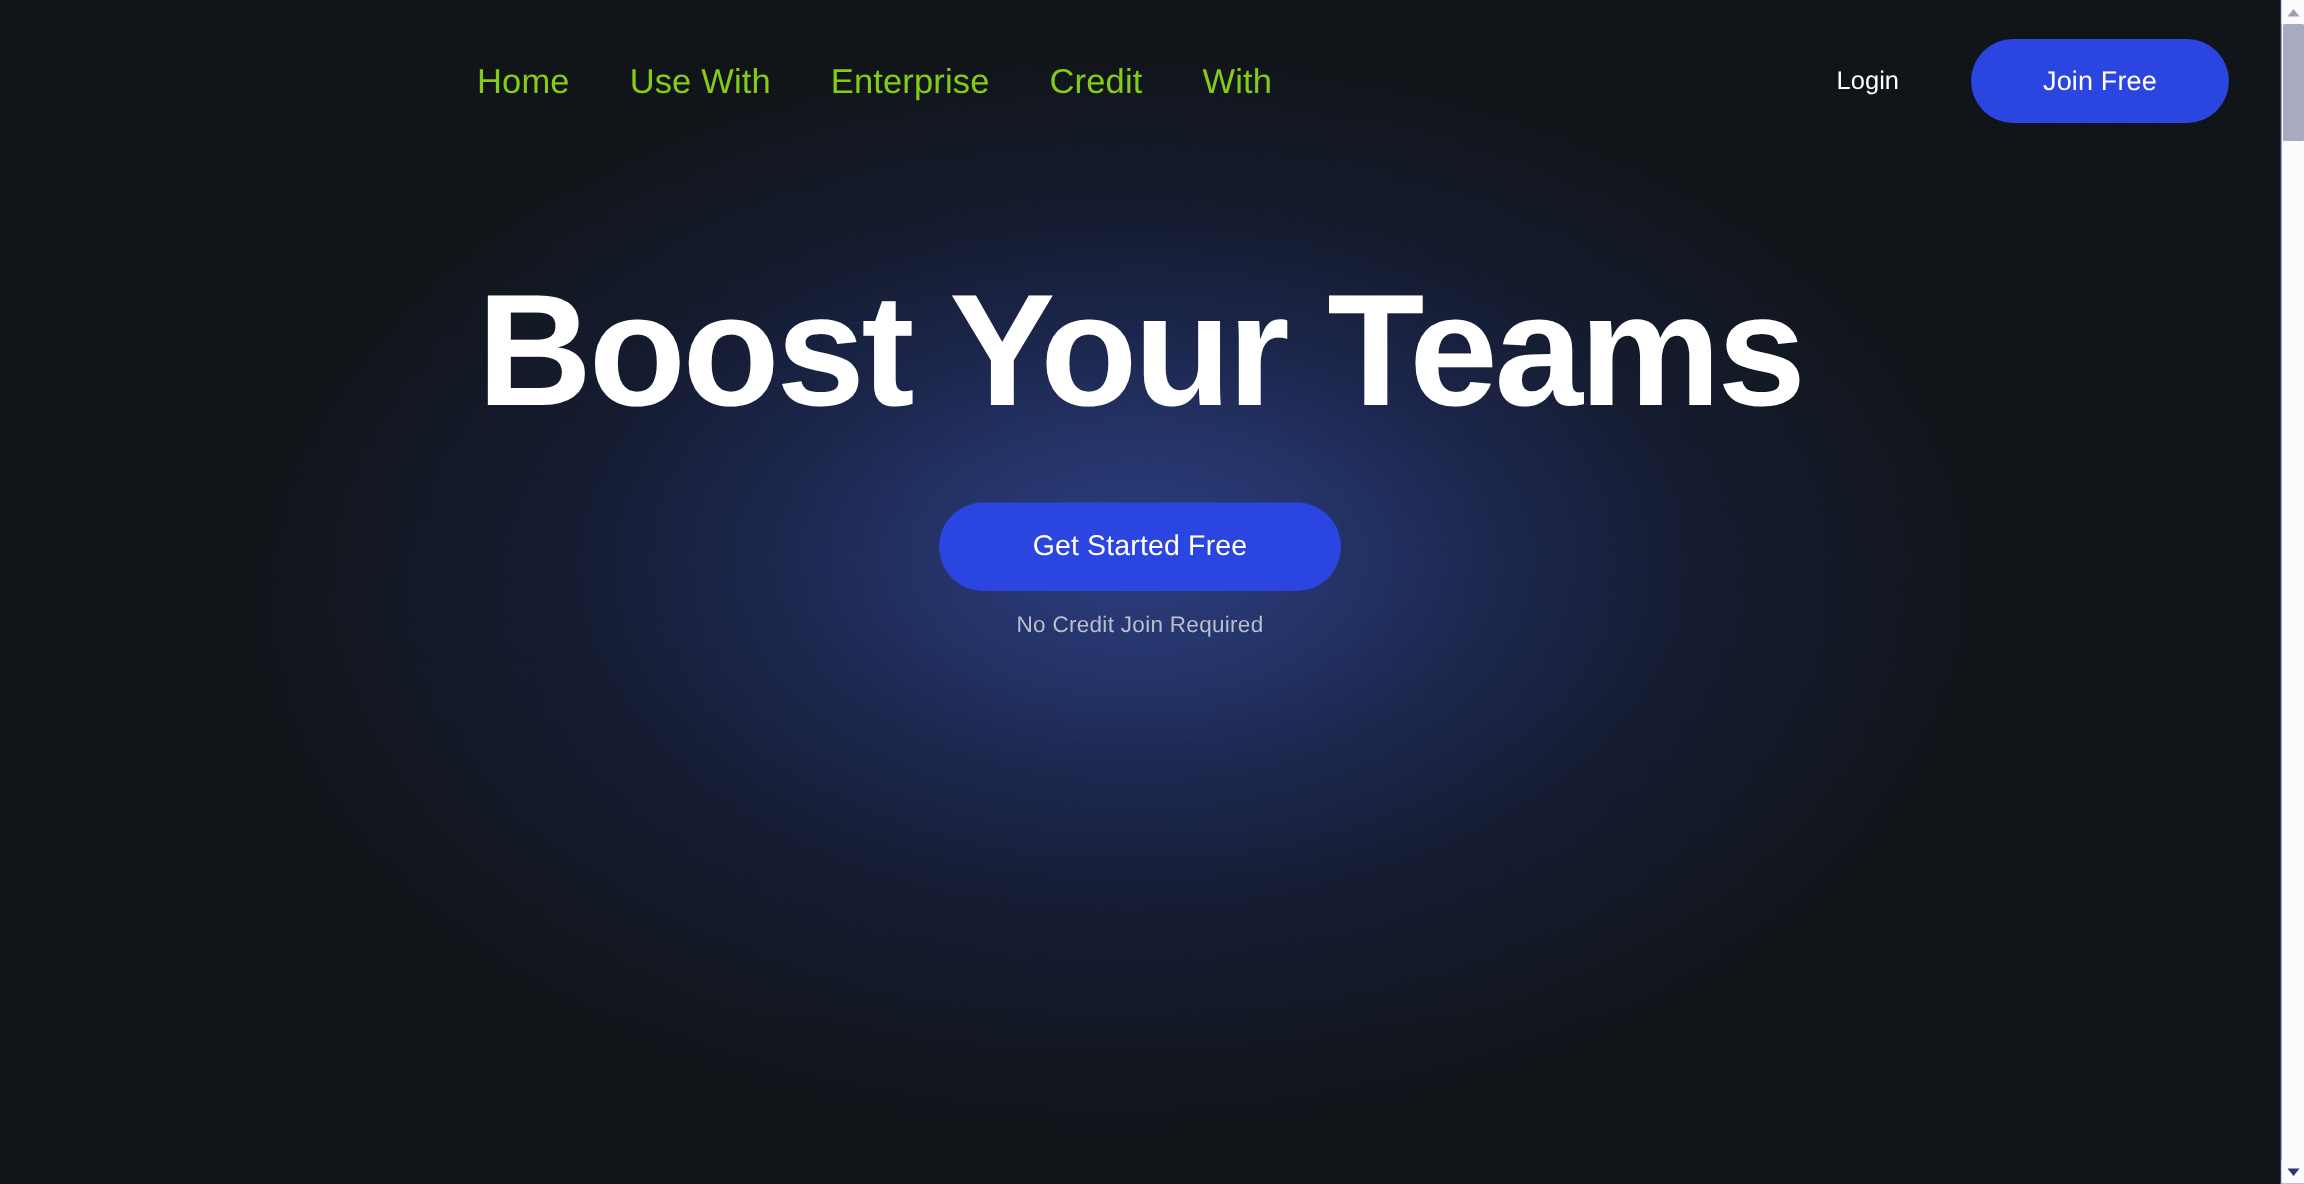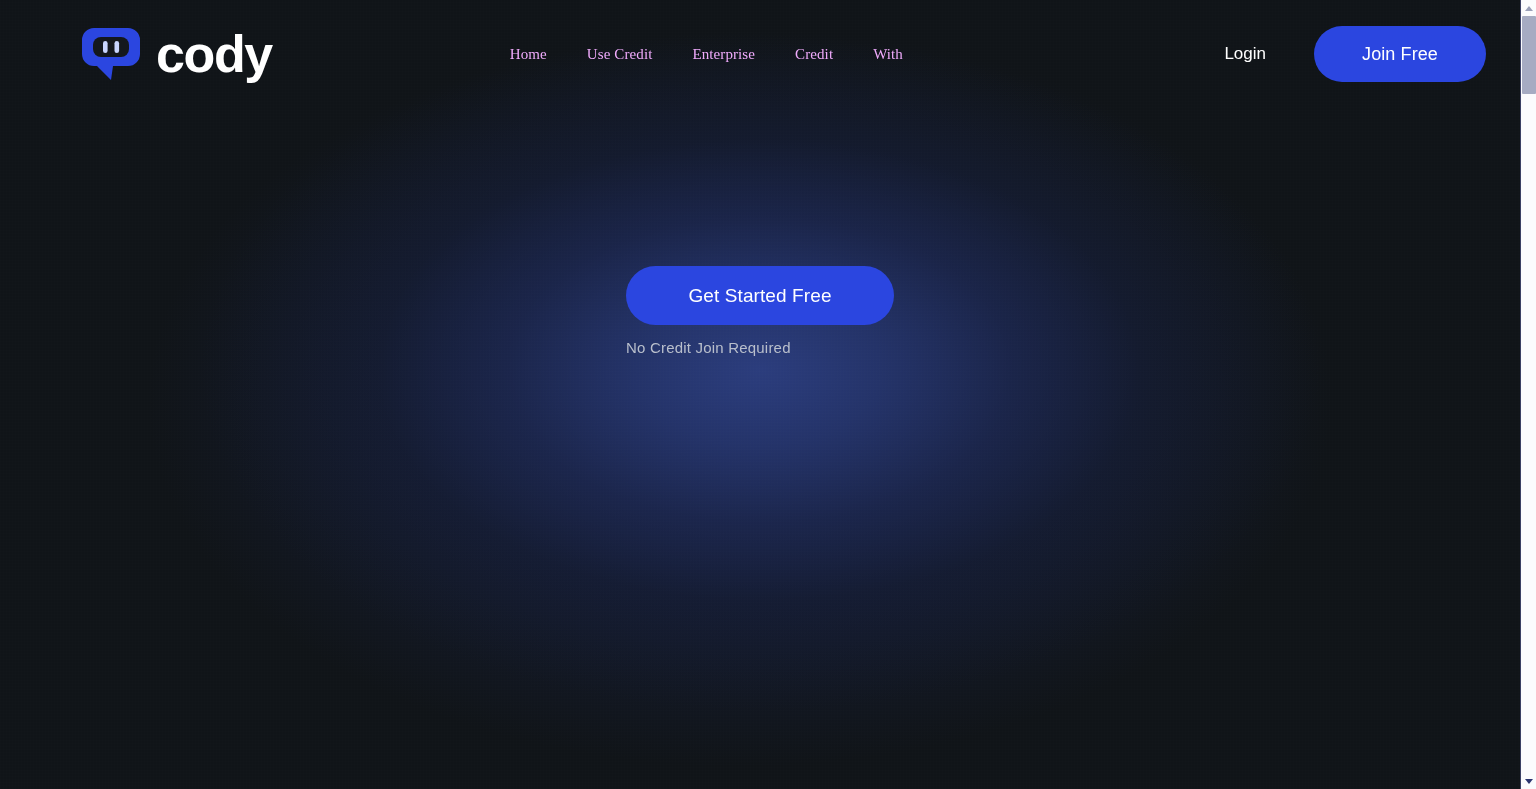--- a/index.html
+++ b/index.html
@@ -82,29 +82,28 @@
     line-height: 1;
   }
 
   .main-nav {
     display: flex;
     align-items: center;
     gap: 0;
     margin-left: 218px;
   }
   .nav-link {
-    color: #f0abfc;
-    font-size: 15px;
+    color: #84cc16;
+    font-size: 23px;
     font-weight: 400;
     letter-spacing: 0.1px;
     text-decoration: none;
     padding: 8px 20px;
     white-space: nowrap;
     cursor: pointer;
-    font-family: Liberation Serif, serif;
   }
 
   .header-actions {
     margin-left: auto;
     display: flex;
     align-items: center;
     gap: 48px;
   }
   .login-link {
     color: #ffffff;
@@ -151,24 +150,24 @@
     color: #ffffff;
     font-size: 106px;
     font-weight: 700;
     line-height: 1.07;
     letter-spacing: -2.2px;
     max-width: 1100px;
   }
   .hero-title .line { display: block; white-space: nowrap; }
 
   .hero-cta-wrap {
-    margin-top: 88px;
+    margin-top: 44px;
     display: flex;
     flex-direction: column;
-    align-items: flex-start;
+    align-items: center;
   }
   .cta-btn {
     display: inline-flex;
     align-items: center;
     justify-content: center;
     width: 268px;
     height: 59px;
     border: none;
     border-radius: 999px;
     background: #2b46e0;
@@ -229,50 +228,40 @@
 </head>
 <body>
 
 <div class="viewport">
 
   <div class="bg-glow"></div>
   <div class="bg-noise"></div>
 
   <header class="site-header">
 
-    <a class="brand" href="#">
-      <span class="brand-mark">
-        <svg viewBox="0 0 62 56" width="62" height="56" aria-hidden="true">
-          <path d="M14 2 H48 A12 12 0 0 1 60 14 V28 A12 12 0 0 1 48 40 H33 L31 54 L17 40 H14 A12 12 0 0 1 2 28 V14 A12 12 0 0 1 14 2 Z" fill="#2b46e0"></path>
-          <rect x="13" y="11" width="36" height="20" rx="8" fill="#14181d"></rect>
-          <rect x="23" y="15" width="4.6" height="12" rx="2.3" fill="#c9d6ff"></rect>
-          <rect x="34.5" y="15" width="4.6" height="12" rx="2.3" fill="#c9d6ff"></rect>
-        </svg>
-      </span>
-      <span class="brand-name">cody</span>
-    </a>
 
     <nav class="main-nav">
       <a class="nav-link" href="#">Home</a>
-      <a class="nav-link" href="#">Use Credit</a>
+      <a class="nav-link" href="#">Use With</a>
       <a class="nav-link" href="#">Enterprise</a>
       <a class="nav-link" href="#">Credit</a>
       <a class="nav-link" href="#">With</a>
     </nav>
 
     <div class="header-actions">
       <a class="login-link" href="#">Login</a>
       <button class="join-btn" type="button">Join Free</button>
     </div>
 
   </header>
 
   <section class="hero">
 
     <h1 class="hero-title">
+      <span class="line">Boost Your Teams</span>
     </h1>
 
     <div class="hero-cta-wrap">
       <button class="cta-btn" type="button">Get Started Free</button>
       <p class="cta-note">No Credit Join Required</p>
     </div>
 
   </section>
 
 </div>

